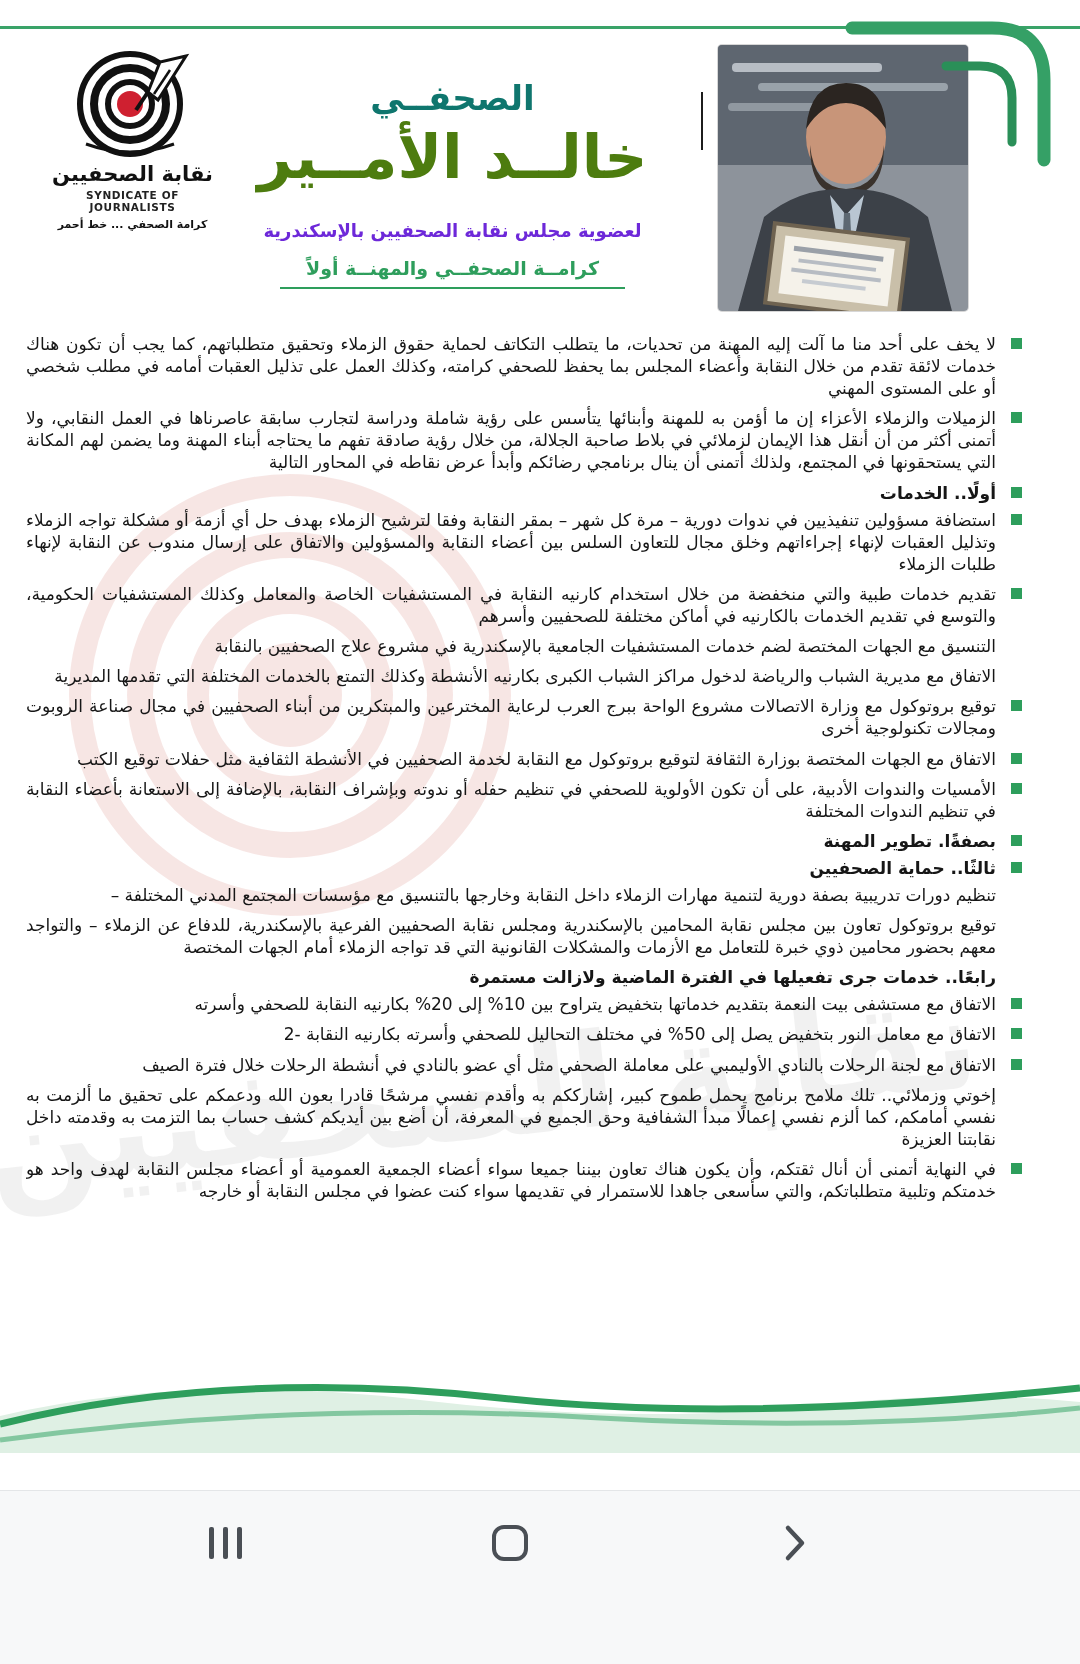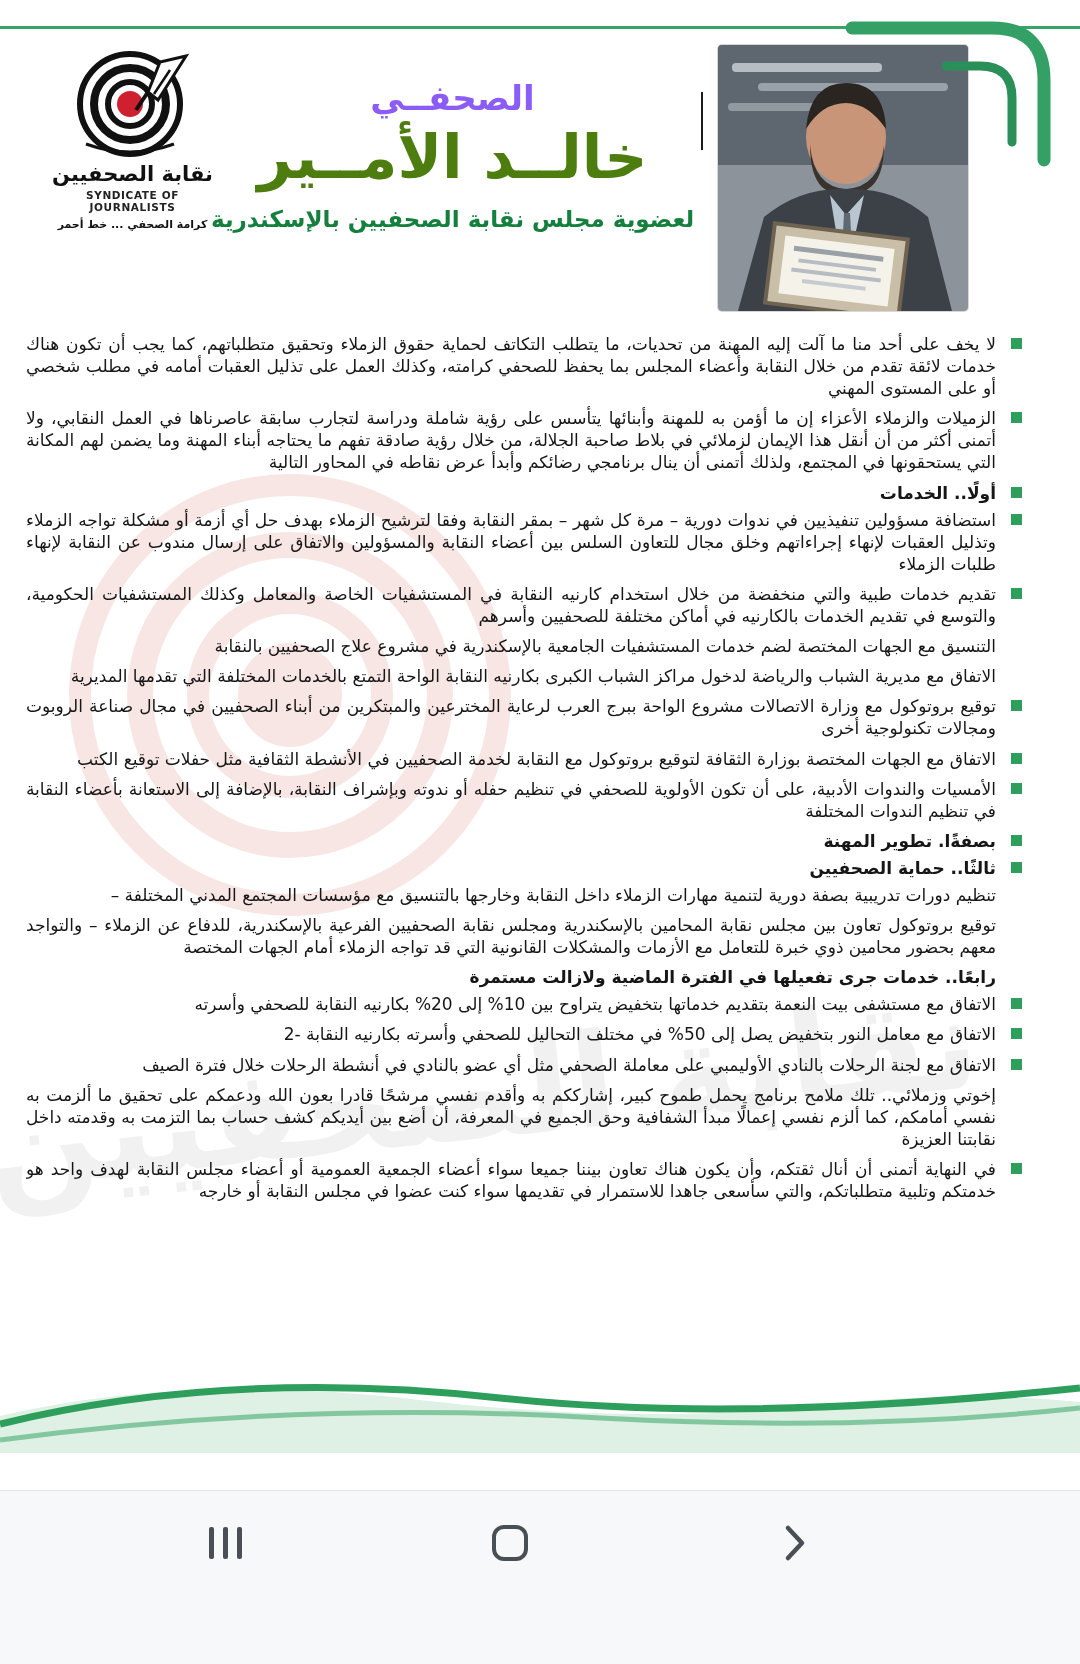--- a/index.html
+++ b/index.html
@@ -12,23 +12,23 @@
 
   
   .logo-block { position:absolute; left:50px; top:48px; width:165px; text-align:center; }
   .logo-mark { display:block; margin:0 auto; }
   .logo-arabic { font-size:21px; font-weight:bold; color:#111; margin-top:2px; }
   .logo-english { font-size:10.5px; letter-spacing:0.6px; color:#222; font-weight:bold; margin-top:3px; }
   .logo-slogan { font-size:11px; font-weight:bold; color:#111; margin-top:5px; direction:rtl; }
 
   
   .title-block { position:absolute; left:205px; top:78px; width:495px; text-align:center; direction:rtl; }
-  .pre-title { font-size:34px; font-weight:bold; color:#8b5cf6; letter-spacing:1px; }
+  .pre-title { font-size:34px; font-weight:bold; color:#0f766e; letter-spacing:1px; }
   .candidate-name { font-size:60px; font-weight:bold; color:#4d7c0f; margin-top:6px; line-height:1.1; }
-  .subtitle { font-size:23px; font-weight:bold; color:#15803d; margin-top:16px; }
+  .subtitle { font-size:18px; font-weight:bold; color:#6d28d9; margin-top:30px; }
   .motto { display:inline-block; font-size:19px; font-weight:bold; color:#2e9e5c; margin-top:16px;
            padding:0 26px 8px 26px; border-bottom:2px solid #2e9e5c; }
   .v-divider { position:absolute; left:701px; top:92px; width:2px; height:58px; background:#1c1c1c; }
 
   
   .photo { position:absolute; left:718px; top:45px; width:250px; height:266px; border-radius:4px; overflow:hidden; box-shadow:0 0 0 1px #d7d7d7; }
 
   
   .bracket { position:absolute; left:740px; top:10px; width:336px; height:320px; pointer-events:none; }
 
@@ -79,20 +79,21 @@
       </svg>
       <div class="logo-arabic">نقابة الصحفيين</div>
       <div class="logo-english">SYNDICATE OF JOURNALISTS</div>
       <div class="logo-slogan">كرامة الصحفي ... خط أحمر</div>
     </div>
 
     <div class="title-block">
       <div class="pre-title">الصحفــي</div>
       <div class="candidate-name">خالــد الأمــير</div>
       <div class="subtitle">لعضوية مجلس نقابة الصحفيين بالإسكندرية</div>
+      <div><span class="motto">كرامــة الصحفــي والمهنــة أولاً</span></div>
     </div>
     <div class="v-divider"></div>
 
     <div class="photo">
       <svg width="250" height="266" viewBox="0 0 250 266">
         <rect width="250" height="266" fill="#8d939b"></rect>
         <rect width="250" height="120" fill="#5e6670"></rect>
         <rect x="14" y="18" width="150" height="9" rx="4" fill="#cdd3d9" opacity="0.8"></rect>
         <rect x="40" y="38" width="190" height="8" rx="4" fill="#c2c9d0" opacity="0.6"></rect>
         <rect x="10" y="58" width="120" height="8" rx="4" fill="#c2c9d0" opacity="0.5"></rect>
@@ -126,21 +127,21 @@
     </svg>
     <div class="wm-text">نقابة الصحفيين</div>
 
     <div class="items">
         <div class="item"><span class="marker"></span><span class="item-text">لا يخف على أحد منا ما آلت إليه المهنة من تحديات، ما يتطلب التكاتف لحماية حقوق الزملاء وتحقيق متطلباتهم، كما يجب أن تكون هناك خدمات لائقة تقدم من خلال النقابة وأعضاء المجلس بما يحفظ للصحفي كرامته، وكذلك العمل على تذليل العقبات أمامه في مطلب شخصي أو على المستوى المهني</span></div>
         <div class="item gap"><span class="marker"></span><span class="item-text">الزميلات والزملاء الأعزاء إن ما أؤمن به للمهنة وأبنائها يتأسس على رؤية شاملة ودراسة لتجارب سابقة عاصرناها في العمل النقابي، ولا أتمنى أكثر من أن أنقل هذا الإيمان لزملائي في بلاط صاحبة الجلالة، من خلال رؤية صادقة تفهم ما يحتاجه أبناء المهنة وما يضمن لهم المكانة التي يستحقونها في المجتمع، ولذلك أتمنى أن ينال برنامجي رضائكم وأبدأ عرض نقاطه في المحاور التالية</span></div>
         <div class="item heading gap"><span class="marker"></span><span class="item-text">أولًا.. الخدمات</span></div>
         <div class="item"><span class="marker"></span><span class="item-text">استضافة مسؤولين تنفيذيين في ندوات دورية – مرة كل شهر – بمقر النقابة وفقا لترشيح الزملاء بهدف حل أي أزمة أو مشكلة تواجه الزملاء وتذليل العقبات لإنهاء إجراءاتهم وخلق مجال للتعاون السلس بين أعضاء النقابة والمسؤولين والاتفاق على إرسال مندوب عن النقابة لإنهاء طلبات الزملاء</span></div>
         <div class="item gap"><span class="marker"></span><span class="item-text">تقديم خدمات طبية والتي منخفضة من خلال استخدام كارنيه النقابة في المستشفيات الخاصة والمعامل وكذلك المستشفيات الحكومية، والتوسع في تقديم الخدمات بالكارنيه في أماكن مختلفة للصحفيين وأسرهم</span></div>
         <div class="item"><span class="item-text">التنسيق مع الجهات المختصة لضم خدمات المستشفيات الجامعية بالإسكندرية في مشروع علاج الصحفيين بالنقابة</span></div>
-        <div class="item"><span class="item-text">الاتفاق مع مديرية الشباب والرياضة لدخول مراكز الشباب الكبرى بكارنيه النقابة الواحة التمتع بالخدمات المختلفة التي تقدمها المديرية</span></div>
+        <div class="item"><span class="item-text">الاتفاق مع مديرية الشباب والرياضة لدخول مراكز الشباب الكبرى بكارنيه الأنشطة وكذلك التمتع بالخدمات المختلفة التي تقدمها المديرية</span></div>
         <div class="item gap"><span class="marker"></span><span class="item-text">توقيع بروتوكول مع وزارة الاتصالات مشروع الواحة ببرج العرب لرعاية المخترعين والمبتكرين من أبناء الصحفيين في مجال صناعة الروبوت ومجالات تكنولوجية أخرى</span></div>
         <div class="item"><span class="marker"></span><span class="item-text">الاتفاق مع الجهات المختصة بوزارة الثقافة لتوقيع بروتوكول مع النقابة لخدمة الصحفيين في الأنشطة الثقافية مثل حفلات توقيع الكتب</span></div>
         <div class="item gap"><span class="marker"></span><span class="item-text">الأمسيات والندوات الأدبية، على أن تكون الأولوية للصحفي في تنظيم حفله أو ندوته وبإشراف النقابة، بالإضافة إلى الاستعانة بأعضاء النقابة في تنظيم الندوات المختلفة</span></div>
         <div class="item heading gap"><span class="marker"></span><span class="item-text">بصفةًا. تطوير المهنة</span></div>
         <div class="item heading gap"><span class="marker"></span><span class="item-text">ثالثًا.. حماية الصحفيين</span></div>
         <div class="item"><span class="item-text">تنظيم دورات تدريبية بصفة دورية لتنمية مهارات الزملاء داخل النقابة وخارجها بالتنسيق مع مؤسسات المجتمع المدني المختلفة –</span></div>
         <div class="item"><span class="item-text">توقيع بروتوكول تعاون بين مجلس نقابة المحامين بالإسكندرية ومجلس نقابة الصحفيين الفرعية بالإسكندرية، للدفاع عن الزملاء – والتواجد معهم بحضور محامين ذوي خبرة للتعامل مع الأزمات والمشكلات القانونية التي قد تواجه الزملاء أمام الجهات المختصة</span></div>
         <div class="item heading"><span class="item-text">رابعًا.. خدمات جرى تفعيلها في الفترة الماضية ولازالت مستمرة</span></div>
         <div class="item"><span class="marker"></span><span class="item-text">الاتفاق مع مستشفى بيت النعمة بتقديم خدماتها بتخفيض يتراوح بين 10% إلى 20% بكارنيه النقابة للصحفي وأسرته</span></div>
         <div class="item"><span class="marker"></span><span class="item-text">الاتفاق مع معامل النور بتخفيض يصل إلى 50% في مختلف التحاليل للصحفي وأسرته بكارنيه النقابة -2</span></div>

